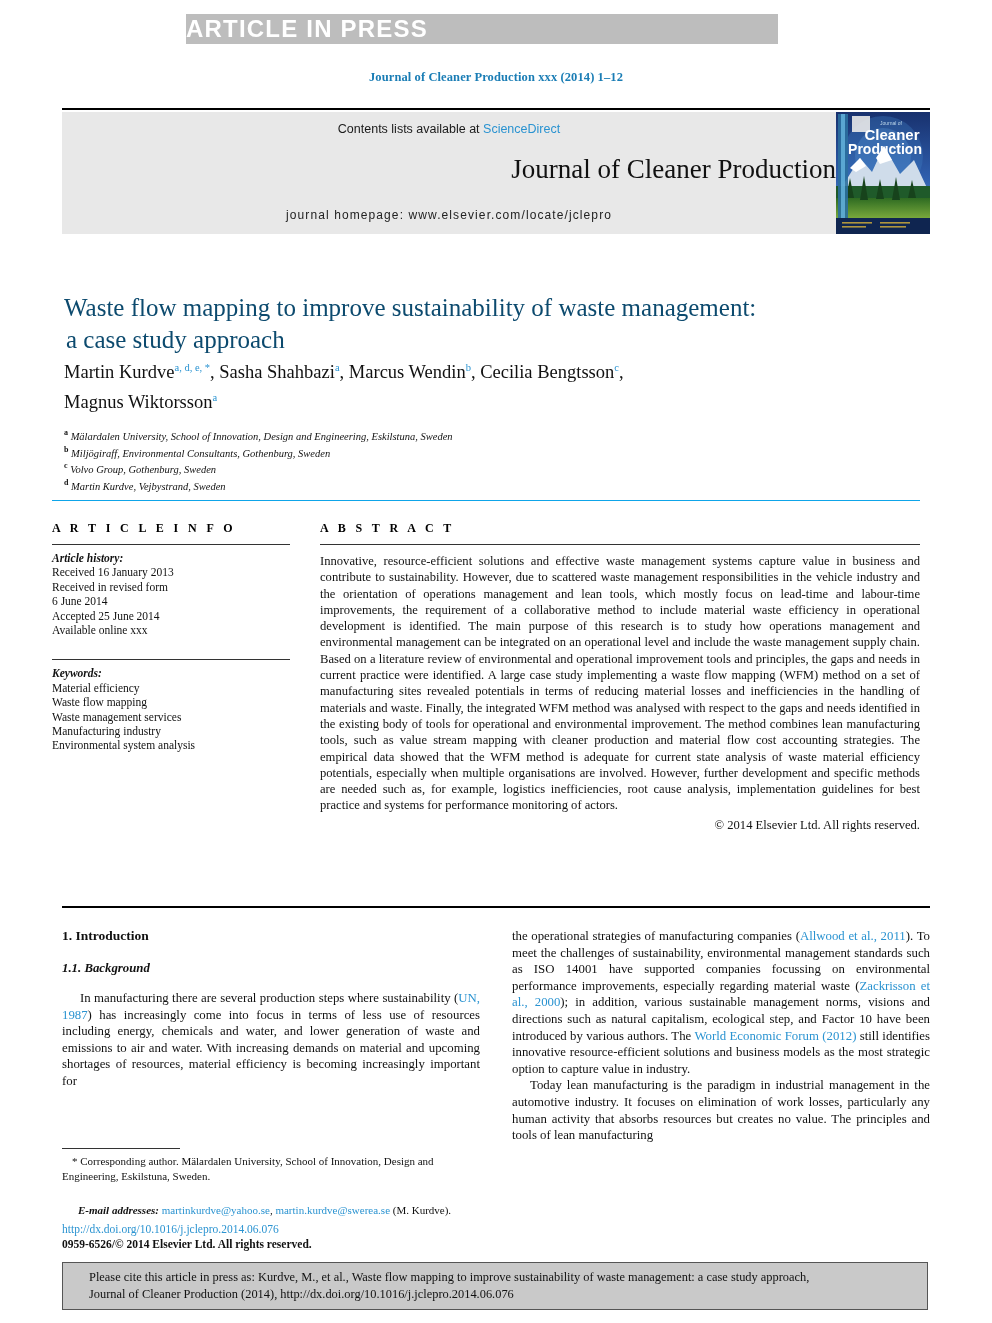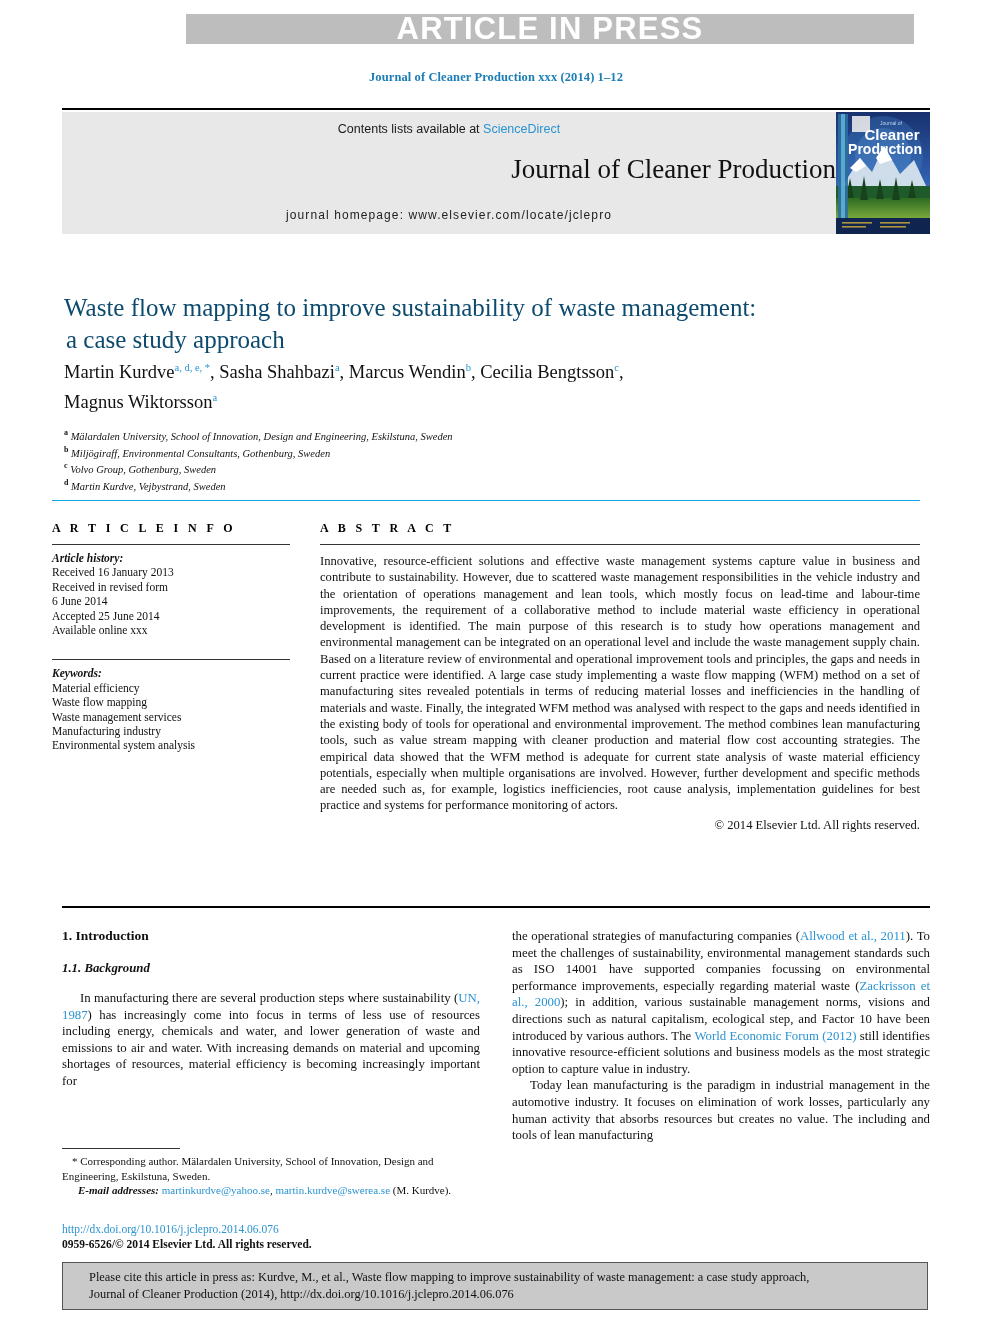--- a/index.html
+++ b/index.html
@@ -14,29 +14,29 @@
     color: #000000;
     position: relative;
     overflow: hidden;
   }
 
   
   .press-banner {
     position: absolute;
     left: 186px;
     top: 14px;
-    width: 728px;
+    width: 592px;
     height: 30px;
     background: #bdbdbd;
     color: #ffffff;
     font-family: "Liberation Sans", sans-serif;
     font-weight: bold;
-    font-size: 31px;
+    font-size: 24px;
     letter-spacing: 1.2px;
-    text-align: center;
+    text-align: left;
     line-height: 30px;
   }
 
   
   .journal-ref {
     position: absolute;
     left: 0;
     top: 70px;
     width: 992px;
     text-align: center;
@@ -264,21 +264,21 @@
     font-size: 11px;
     line-height: 14.5px;
     color: #111;
   }
   .footnotes .fn-rule {
     border-top: 1px solid #333;
     width: 118px;
     margin-bottom: 5px;
   }
   .footnotes .corr { text-indent: 10px; }
-  .footnotes .emails { text-indent: 16px; margin-top: 0; }
+  .footnotes .emails { text-indent: 16px; margin-top: 20px; }
   .footnotes .emails .lbl { font-style: italic; font-weight: bold; }
   .link { color: #2a93d1; }
 
   .doi-block {
     position: absolute;
     left: 62px;
     top: 1222px;
     width: 430px;
     font-size: 11.5px;
     line-height: 14.5px;
@@ -424,21 +424,21 @@
 <div class="body-cols">
 
   <div class="bcol left">
     <h2 class="num-head">1. Introduction</h2>
     <h3 class="sub-head">1.1. Background</h3>
     <p class="para"><span>In manufacturing there are several production steps where sustainability (</span><span class="cite">UN, 1987</span><span>) has increasingly come into focus in terms of less use of resources including energy, chemicals and water, and lower generation of waste and emissions to air and water. With increasing demands on material and upcoming shortages of resources, material efficiency is becoming increasingly important for</span></p>
   </div>
 
   <div class="bcol right">
     <p class="para" style="text-indent:0"><span>the operational strategies of manufacturing companies (</span><span class="cite">Allwood et al., 2011</span><span>). To meet the challenges of sustainability, environmental management standards such as ISO 14001 have supported companies focussing on environmental performance improvements, especially regarding material waste (</span><span class="cite">Zackrisson et al., 2000</span><span>); in addition, various sustainable management norms, visions and directions such as natural capitalism, ecological step, and Factor 10 have been introduced by various authors. The </span><span class="cite">World Economic Forum (2012)</span><span> still identifies innovative resource-efficient solutions and business models as the most strategic option to capture value in industry.</span></p>
-    <p class="para">Today lean manufacturing is the paradigm in industrial management in the automotive industry. It focuses on elimination of work losses, particularly any human activity that absorbs resources but creates no value. The including and tools of lean manufacturing</p>
+    <p class="para">Today lean manufacturing is the paradigm in industrial management in the automotive industry. It focuses on elimination of work losses, particularly any human activity that absorbs resources but creates no value. The principles and tools of lean manufacturing</p>
   </div>
 
 </div>
 
 <div class="footnotes">
   <div class="fn-rule"></div>
   <div class="corr">* Corresponding author. Mälardalen University, School of Innovation, Design and Engineering, Eskilstuna, Sweden.</div>
   <div class="emails">
     <span class="lbl">E-mail addresses:</span>
     <span class="link">martinkurdve@yahoo.se</span><span>, </span><span class="link">martin.kurdve@swerea.se</span><span> (M. Kurdve).</span>

